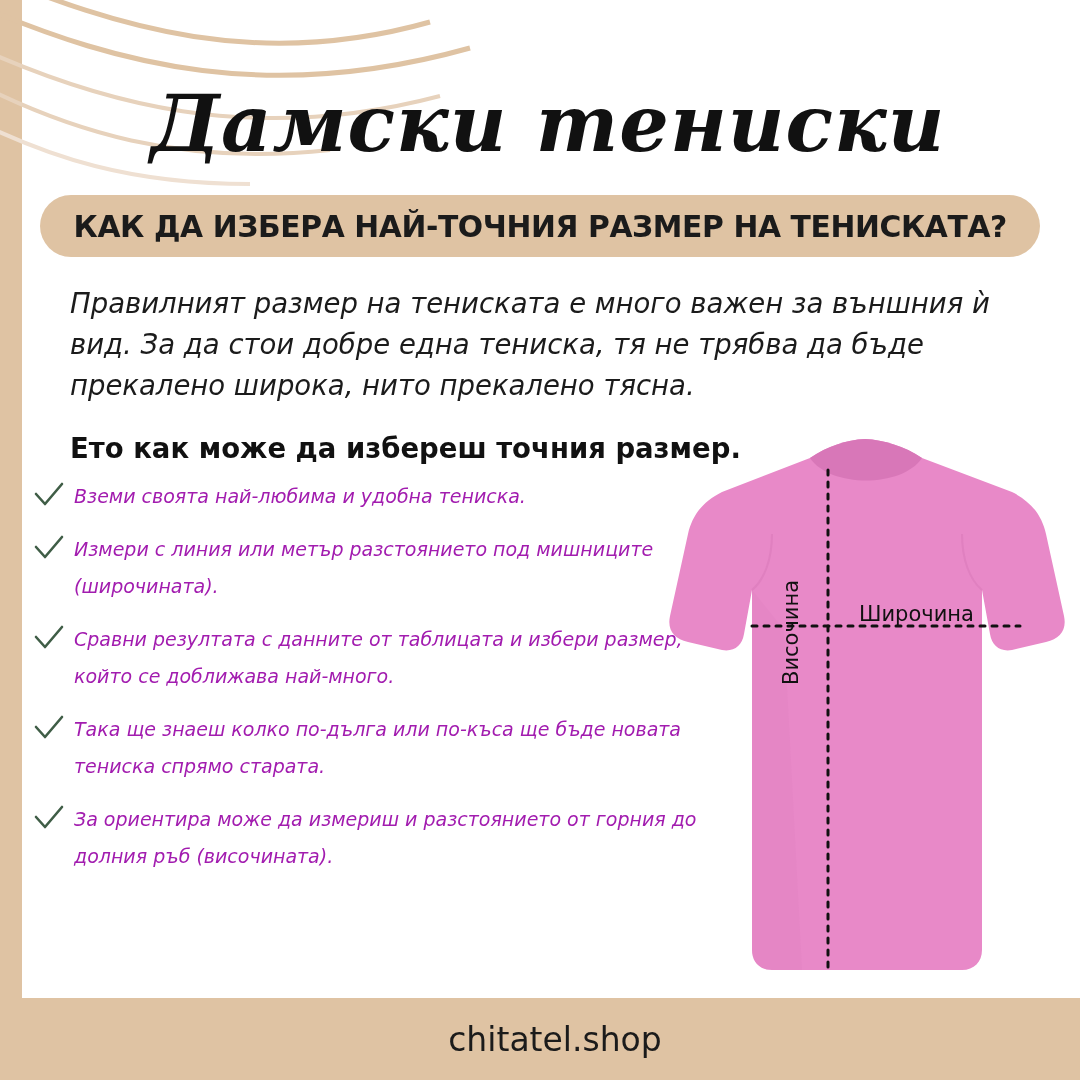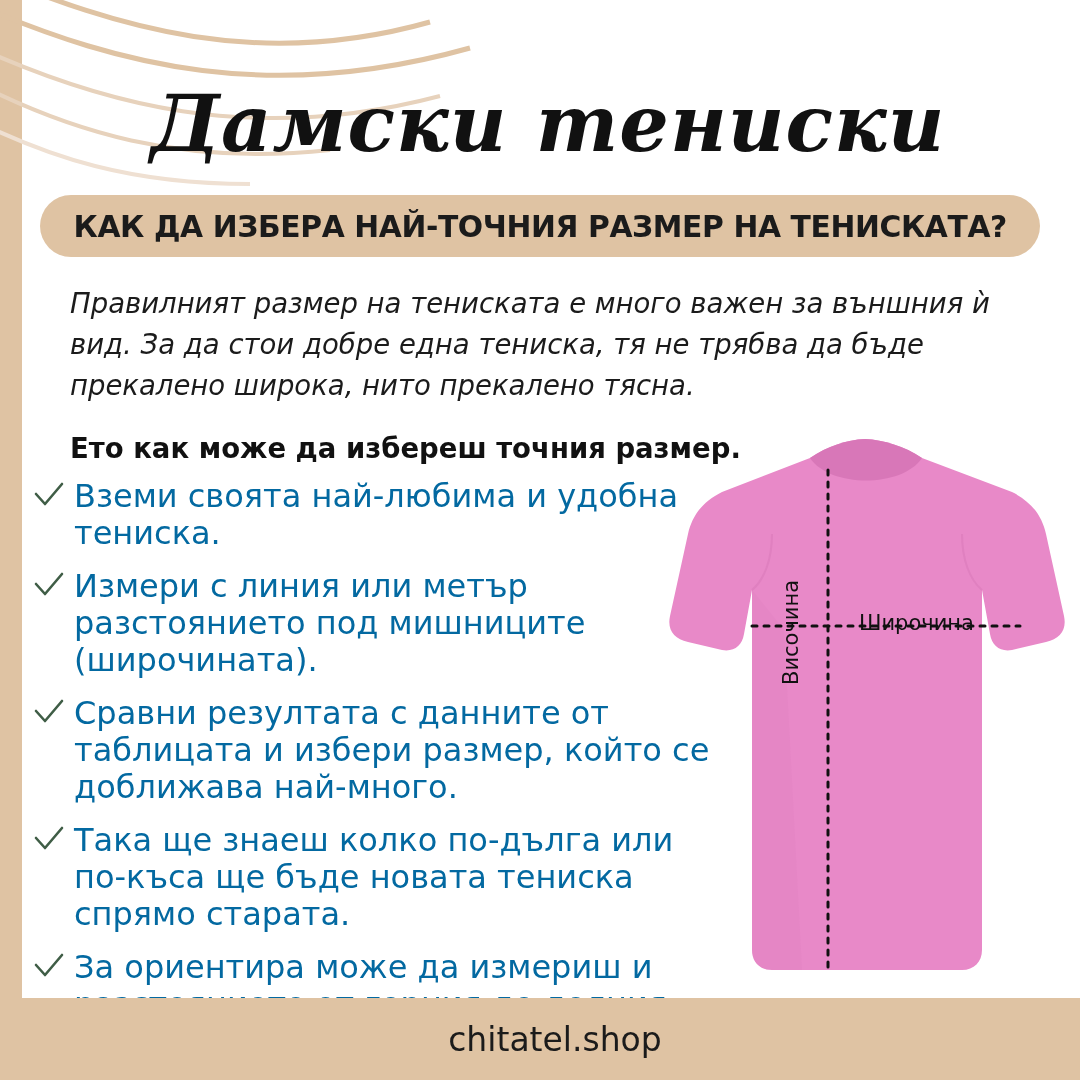--- a/index.html
+++ b/index.html
@@ -127,23 +127,24 @@
     flex: 0 0 auto;
     width: 34px;
     margin-right: 6px;
     padding-top: 4px;
     color: #3f5d46;
   }
 
   .check-mark svg { display: block; }
 
   .check-text {
-    font-size: 32px;
+    font-size: 19px;
     line-height: 37px;
-    color: #0369a1;
+    color: #a21caf;
+    font-style: italic;
   }
 
   
   .tshirt-wrap {
     position: absolute;
     left: 660px;
     top: 430px;
     width: 420px;
     height: 580px;
   }
@@ -151,21 +152,21 @@
   .tshirt-wrap svg { display: block; }
 
   .measure-label {
     position: absolute;
     font-size: 21px;
     color: #111111;
     font-family: "DejaVu Sans", sans-serif;
   }
 
   .label-width {
-    top: 181px;
+    top: 172px;
     left: 199px;
   }
 
   .label-height {
     top: 255px;
     left: 119px;
     transform: rotate(-90deg);
     transform-origin: left top;
     white-space: nowrap;
   }

